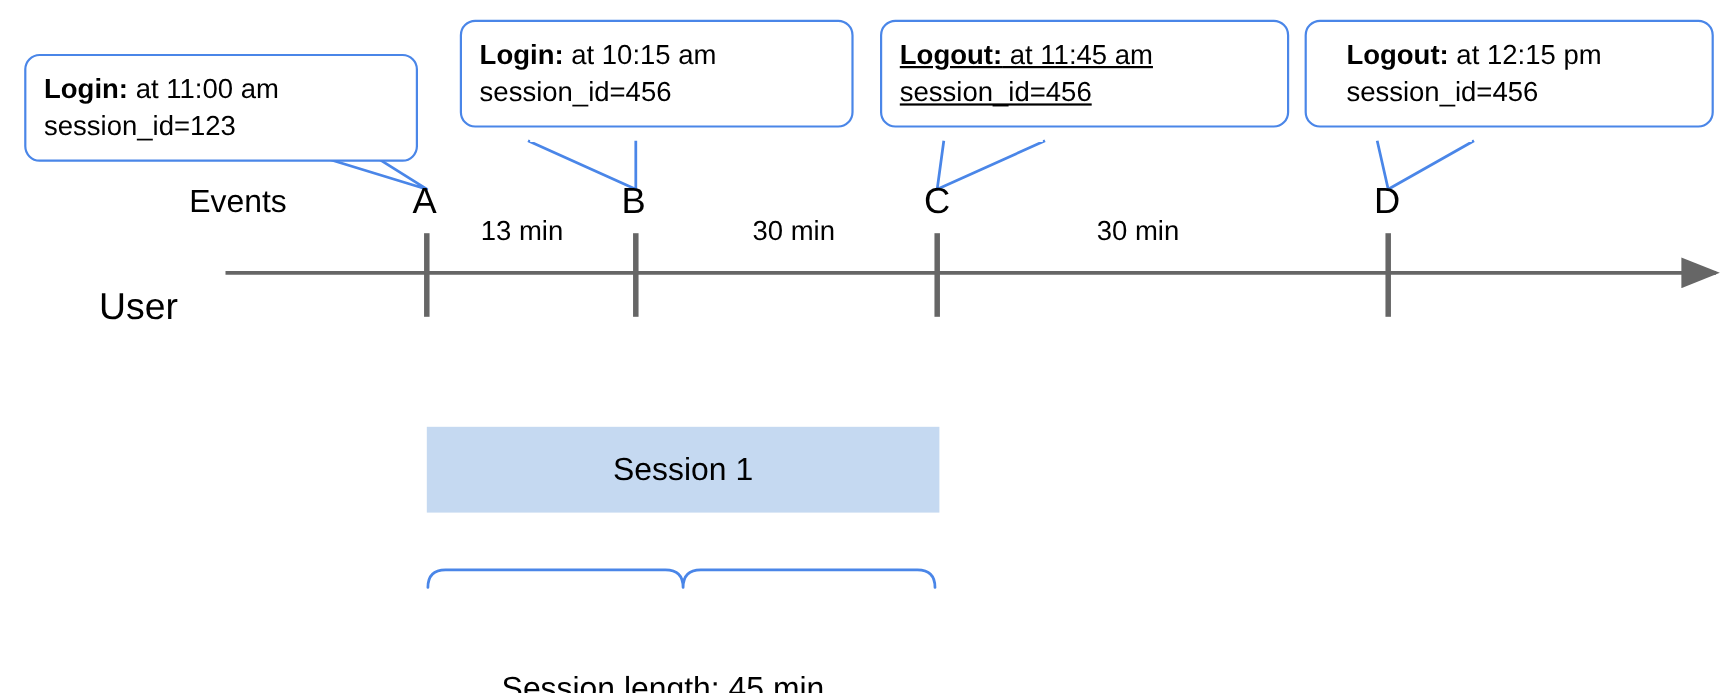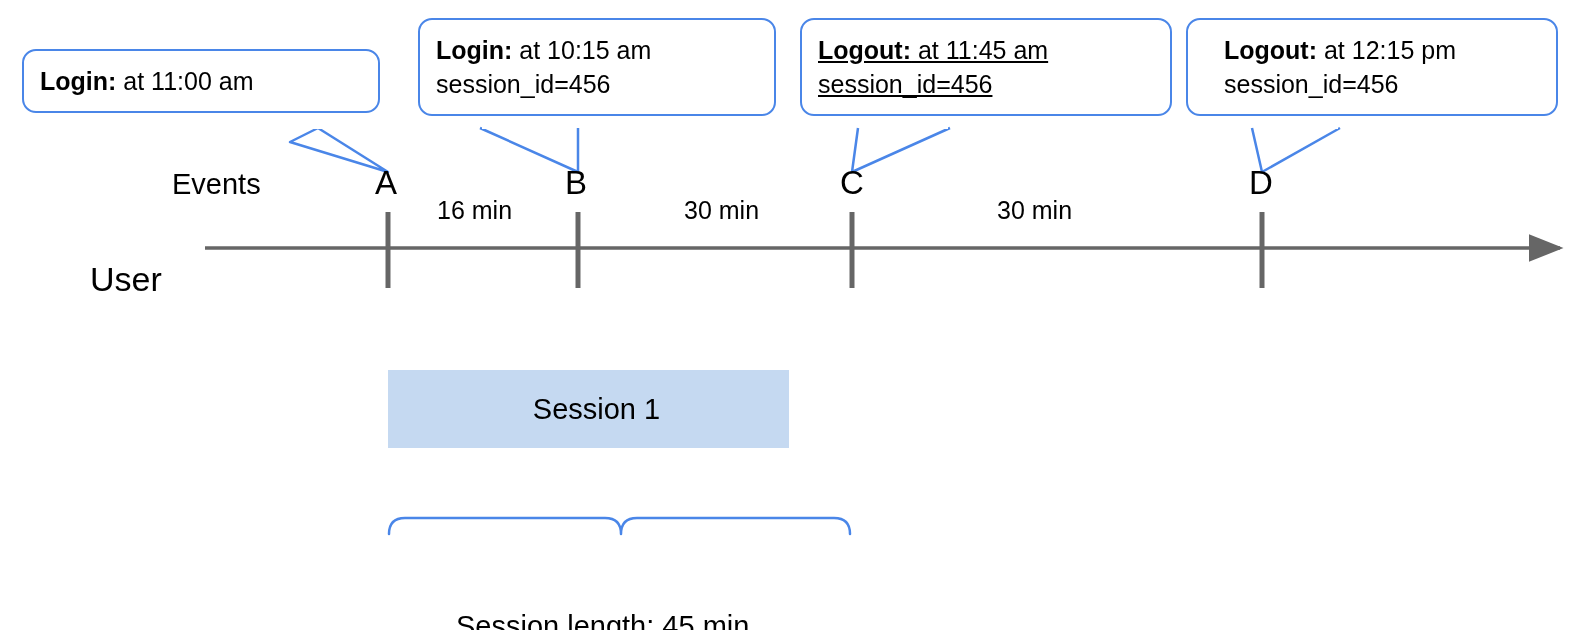--- a/index.html
+++ b/index.html
@@ -115,20 +115,21 @@
     <line x1="578" y1="212" x2="578" y2="288" stroke="#666666" stroke-width="5"></line>
     <line x1="852" y1="212" x2="852" y2="288" stroke="#666666" stroke-width="5"></line>
     <line x1="1262" y1="212" x2="1262" y2="288" stroke="#666666" stroke-width="5"></line>
 
     <path d="M 389 534 q 0 -16 16 -16 L 605 518 q 16 0 16 16 q 0 -16 16 -16
              L 834 518 q 16 0 16 16" fill="none" stroke="#4a86e8" stroke-width="2.5" stroke-linecap="round" stroke-linejoin="round"></path>
   </svg>
 
   <div class="callout" style="left:22px; top:18px; width:358px;margin-top:31px;">
     <span class="ev">Login:</span><span> at 11:00 am</span>
+    <span class="line2">session_id=123</span>
   </div>
 
   <div class="callout" style="left:418px; top:18px; width:358px;">
     <span class="ev">Login:</span><span> at 10:15 am</span>
     <span class="line2">session_id=456</span>
   </div>
 
   <div class="callout" style="left:800px; top:18px; width:372px;text-decoration:underline;">
     <span class="ev">Logout:</span><span> at 11:45 am</span>
     <span class="line2">session_id=456</span>
@@ -141,23 +142,23 @@
 
   <div class="lbl lbl-events" style="left:172px; top:170px;">Events</div>
 
   <div class="lbl lbl-user" style="left:90px; top:230px;">User</div>
 
   <div class="lbl lbl-point" style="left:375px; top:166px;">A</div>
   <div class="lbl lbl-point" style="left:565px; top:166px;">B</div>
   <div class="lbl lbl-point" style="left:840px; top:166px;">C</div>
   <div class="lbl lbl-point" style="left:1249px; top:166px;">D</div>
 
-  <div class="lbl lbl-gap" style="left:437px; top:198px;">16 min</div>
+  <div class="lbl lbl-gap" style="left:437px; top:198px;">13 min</div>
   <div class="lbl lbl-gap" style="left:684px; top:198px;">30 min</div>
   <div class="lbl lbl-gap" style="left:997px; top:198px;">30 min</div>
 
-  <div class="session-bar" style="left:388px; top:370px; width:385px; height:78px;padding-left:16px;">
+  <div class="session-bar" style="left:388px; top:388px; width:466px; height:78px;">
     <span>Session 1</span>
   </div>
 
   <div class="caption" style="left:456px; top:570px;">Session length: 45 min</div>
 
 </div>
 
 </body></html>

